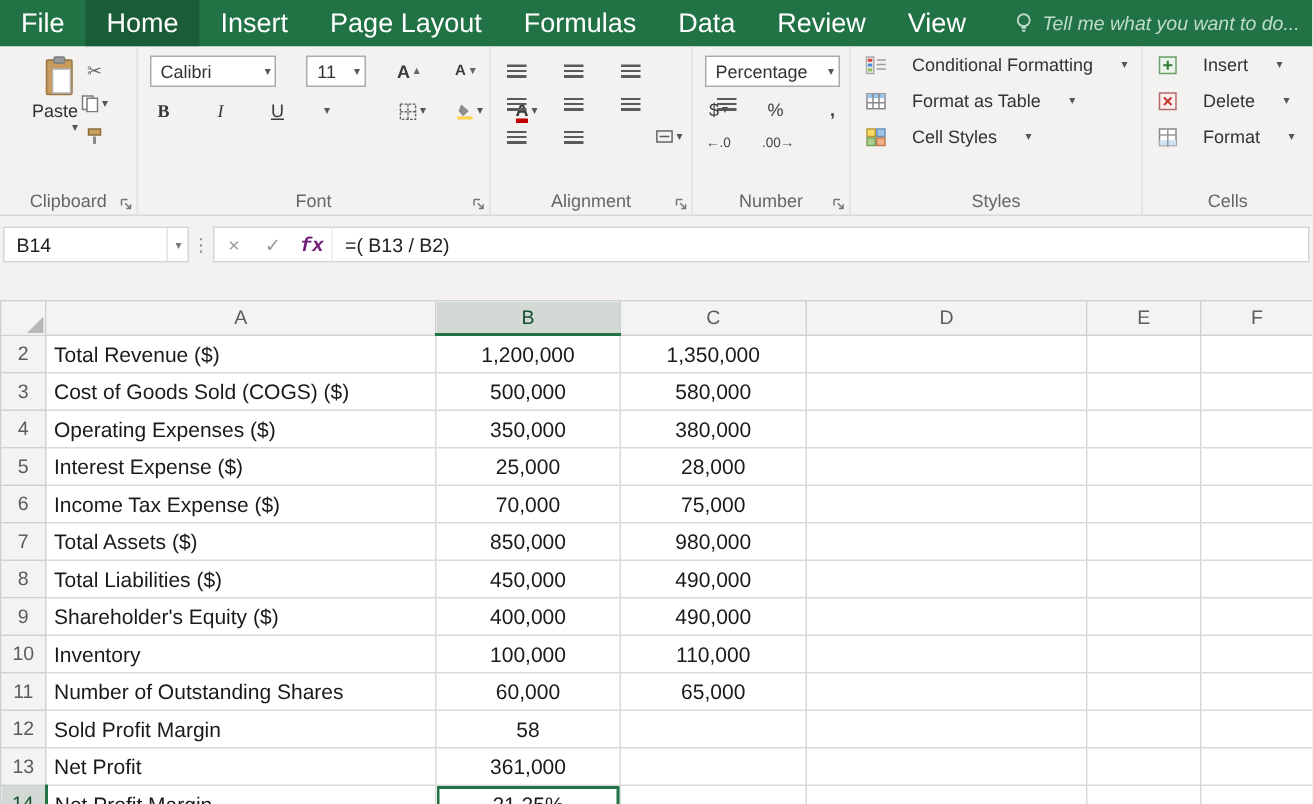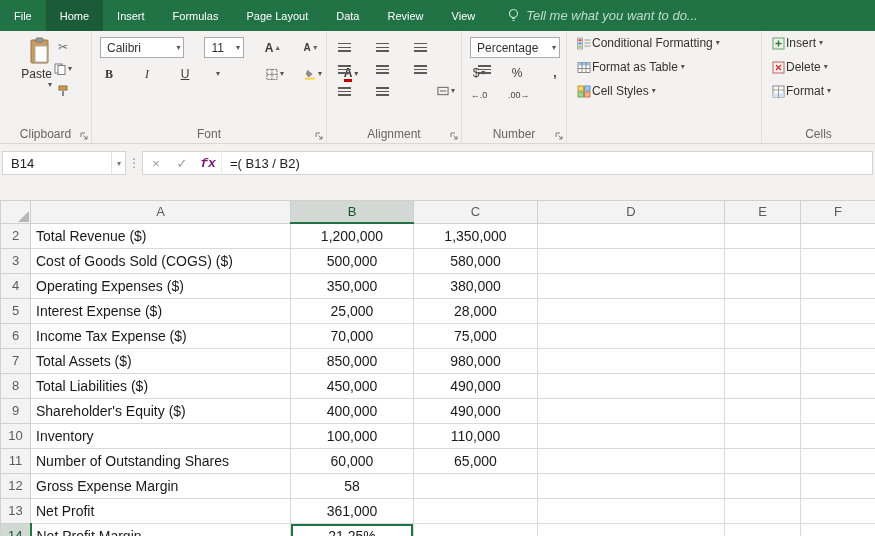--- a/index.html
+++ b/index.html
@@ -2,21 +2,21 @@
 <html><head>
 <meta charset="utf-8">
 <style>
   html,body{margin:0;padding:0;background:#e9e9e9;}
   .stage{position:relative;width:875px;height:536px;overflow:hidden;background:#f3f2f1;
          font-family:"Liberation Sans",sans-serif;-webkit-font-smoothing:antialiased;}
 
   
   .tabsbar{position:absolute;top:0;left:0;right:0;height:31px;background:#217346;display:flex;align-items:stretch;color:#fff;}
   .tabs{display:flex;align-items:stretch;}
-  .tab{display:flex;align-items:center;padding:0 14px;font-size:11px;cursor:default;white-space:nowrap;}
+  .tab{display:flex;align-items:center;padding:0 14px;font-size:18px;cursor:default;white-space:nowrap;}
   .tab.active{background:#1a5c38;}
   .tellme{display:flex;align-items:center;gap:6px;margin-left:18px;color:#bfdccb;font-size:13px;font-style:italic;}
 
   
   .ribbon{position:absolute;top:31px;left:0;right:0;height:113px;background:#f3f2f1;border-bottom:1px solid #d8d8d8;display:flex;box-sizing:border-box;}
   .group{position:relative;height:100%;box-sizing:border-box;border-right:1px solid #e0e0e0;flex:0 0 auto;}
   .glabel{position:absolute;bottom:2px;left:0;right:0;text-align:center;font-size:12px;color:#666;}
   .launcher{position:absolute;right:3px;bottom:3px;}
   .gbody{padding:4px 4px 0 6px;}
   .frow{display:flex;align-items:center;gap:20px;margin:2px 2px;}
@@ -37,21 +37,21 @@
   .af{font-size:12px;font-weight:bold;color:#3b3b3b;}
   .tiny{font-size:7px;color:#666;margin-left:1px;}
   .fcA{font-weight:bold;font-size:12px;border-bottom:3px solid #c00000;line-height:12px;}
 
   .stripes{width:13px;height:9px;background:repeating-linear-gradient(to bottom,#5a5a5a 0,#5a5a5a 1.5px,transparent 1.5px,transparent 3.6px);}
   .ab{display:inline-block;transform:rotate(-45deg);font-size:9px;color:#555;}
 
   .decx{font-size:9px;color:#444;letter-spacing:0;}
 
   .vstack{display:flex;flex-direction:column;gap:4px;padding-top:2px;}
-  .stybtn{display:flex;align-items:center;gap:1px;font-size:12px;color:#333;height:20px;padding:0 4px;cursor:default;white-space:nowrap;}
+  .stybtn{display:flex;align-items:center;gap:17px;font-size:12px;color:#333;height:20px;padding:0 4px;cursor:default;white-space:nowrap;}
 
   
   .fbar{position:absolute;top:144px;left:0;right:0;height:38px;background:#f3f2f1;display:flex;align-items:center;padding:0 2px;box-sizing:border-box;}
   .namebox{width:124px;height:24px;background:#fff;border:1px solid #d4d4d4;display:flex;align-items:center;justify-content:space-between;padding:0 4px 0 8px;font-size:13px;color:#222;box-sizing:border-box;}
   .nbcaret{font-size:8px;color:#777;border-left:1px solid #e4e4e4;padding-left:5px;height:100%;display:flex;align-items:center;}
   .dots{width:16px;text-align:center;color:#8a8a8a;font-size:12px;}
   .fbtns{display:flex;align-items:center;height:24px;background:#fff;border:1px solid #d4d4d4;border-right:none;box-sizing:border-box;}
   .fbtn{width:26px;text-align:center;color:#9b9b9b;font-size:13px;}
   .fx{color:#701a75;font-family:Liberation Mono, monospace;font-style:italic;font-weight:bold;}
   .finput{flex:1;height:24px;background:#fff;border:1px solid #d4d4d4;border-left:1px solid #ececec;display:flex;align-items:center;font-size:13px;color:#222;padding-left:8px;box-sizing:border-box;}
@@ -73,22 +73,22 @@
 </head>
 <body>
 
 <div class="stage">
 
   <div class="tabsbar">
     <div class="tabs">
         <div class="tab">File</div>
         <div class="tab active">Home</div>
         <div class="tab">Insert</div>
+        <div class="tab">Page Layout</div>
         <div class="tab">Formulas</div>
-        <div class="tab">Page Layout</div>
         <div class="tab">Data</div>
         <div class="tab">Review</div>
         <div class="tab">View</div>
       </div>
     <div class="tellme">
       <svg width="13" height="15" viewBox="0 0 13 15">
         <circle cx="6.5" cy="5.5" r="4" fill="none" stroke="#bfdccb" stroke-width="1.2"></circle>
         <path d="M5 10.5h3M5.4 12.5h2.2" stroke="#bfdccb" stroke-width="1.2" fill="none"></path>
       </svg>
       <span>Tell me what you want to do...</span>
@@ -302,20 +302,21 @@
           <svg width="14" height="13" viewBox="0 0 14 13">
             <rect x="1" y="1" width="5.5" height="5" fill="#ffd966" stroke="#b99a38"></rect>
             <rect x="7.5" y="1" width="5.5" height="5" fill="#9dc3e6" stroke="#6a94bd"></rect>
             <rect x="1" y="7" width="5.5" height="5" fill="#a9d08e" stroke="#7ba35e"></rect>
             <rect x="7.5" y="7" width="5.5" height="5" fill="#f4b183" stroke="#c27c4e"></rect>
           </svg>
           <span>Cell Styles</span>
           <span class="caret">▾</span>
         </div>
       </div>
+      <span class="glabel">Styles</span>
     </div>
 
     <div class="group g-cells" style="width:113px;border-right:none">
       <div class="gbody vstack">
         <div class="stybtn">
           <svg width="13" height="13" viewBox="0 0 13 13">
             <rect x="1" y="1" width="11" height="11" fill="#eaf3ea" stroke="#6ba06b"></rect>
             <path d="M6.5 3.5v6M3.5 6.5h6" stroke="#2e7d32" stroke-width="1.4"></path>
           </svg>
           <span>Insert</span>
@@ -469,21 +470,21 @@
             <th class="rowhdr">11</th>
             <td>Number of Outstanding Shares</td>
             <td class="num">60,000</td>
             <td class="num">65,000</td>
             <td></td>
             <td></td>
             <td></td>
           </tr>
           <tr>
             <th class="rowhdr">12</th>
-            <td>Gross Expense Margin</td>
+            <td>Sold Profit Margin</td>
             <td class="num">58</td>
             <td></td>
             <td></td>
             <td></td>
             <td></td>
           </tr>
           <tr>
             <th class="rowhdr">13</th>
             <td>Net Profit</td>
             <td class="num">361,000</td>

